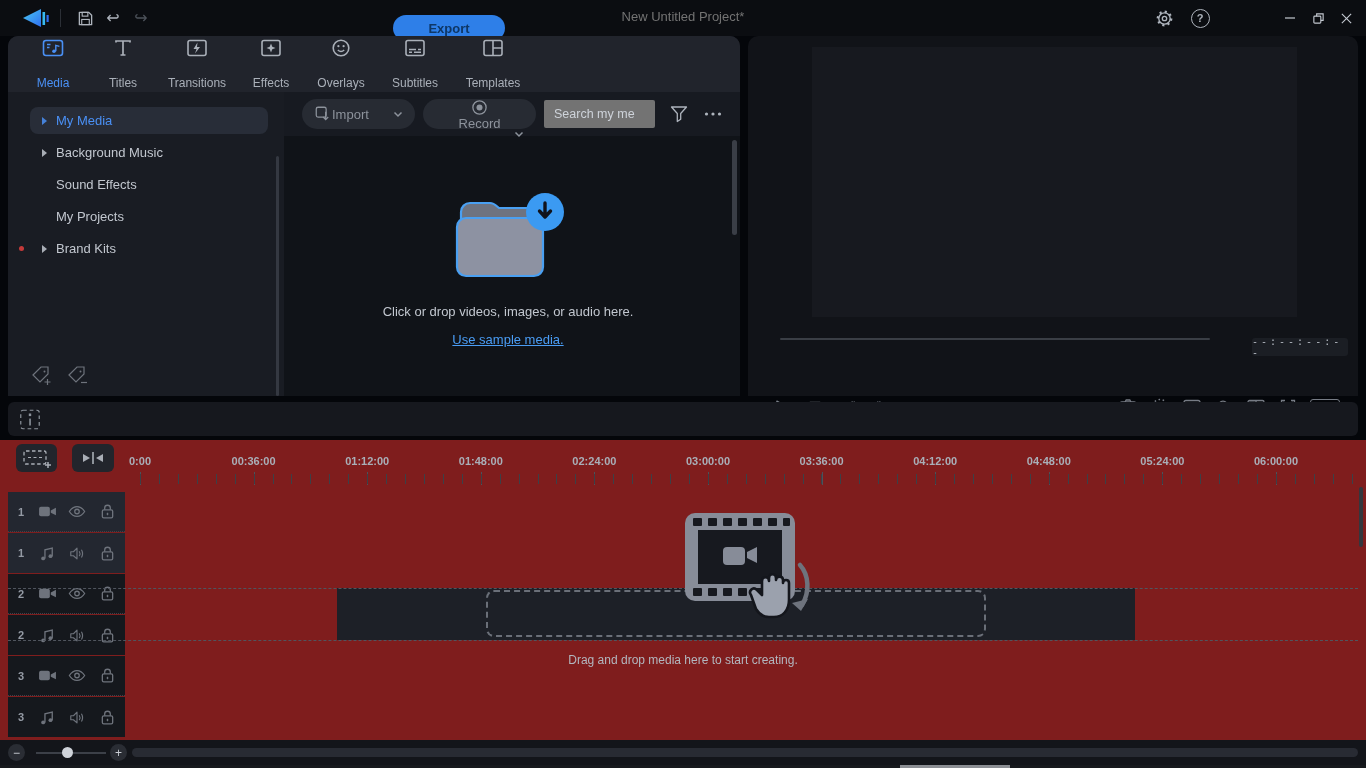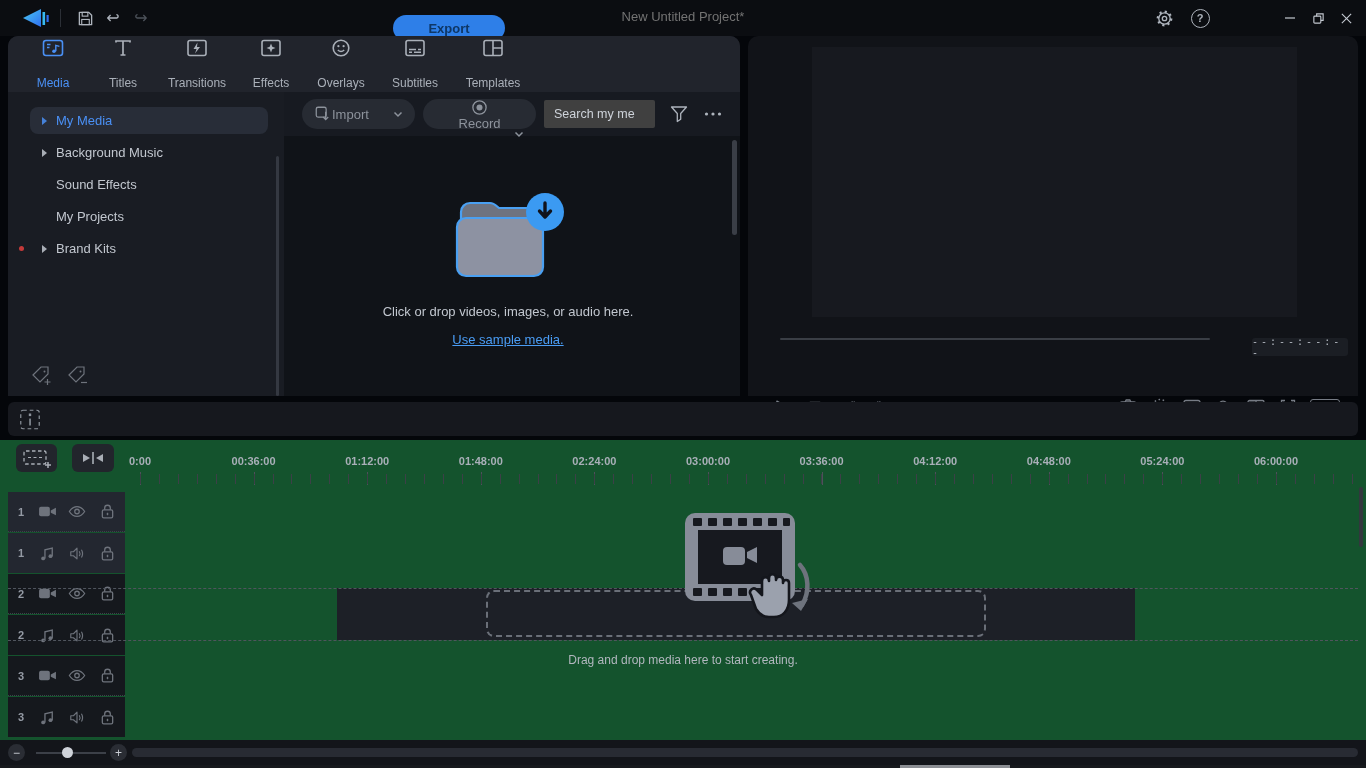--- a/index.html
+++ b/index.html
@@ -45,21 +45,21 @@
   .side-scroll{position:absolute;left:268px;top:64px;width:3px;height:240px;background:#343841;border-radius:2px;}
   .tag-row{position:absolute;left:22px;bottom:10px;display:flex;gap:14px;color:#6e737c;}
 
   .collapse-tab{position:absolute;left:276px;top:204px;width:17px;height:38px;background:#23262e;border-radius:0 7px 7px 0;
       display:flex;align-items:center;justify-content:center;color:#3f87e8;font-weight:bold;font-size:12px;}
 
   .media-content{position:absolute;left:276px;top:56px;right:0;bottom:0;background:#101318;}
   .media-toolbar{position:absolute;left:0;top:0;right:0;height:44px;background:#171a21;display:flex;align-items:center;}
   .pill-btn{height:30px;border-radius:15px;background:#272b33;display:flex;align-items:center;color:#8d939c;padding:0 12px;gap:0;box-sizing:border-box;}
   .pill-btn .lbl{font-size:13px;}
-  .search-box{width:111px;height:28px;background:#404040;border:none;outline:none;color:#ced3da;font-size:12.5px;
+  .search-box{width:111px;height:28px;background:#737373;border:none;outline:none;color:#ced3da;font-size:12.5px;
       font-family:"Liberation Sans",sans-serif;padding:0 10px;border-radius:2px;box-sizing:border-box;}
   .icon-btn{width:24px;height:24px;display:flex;align-items:center;justify-content:center;color:#aeb4bd;}
   .content-scroll{position:absolute;right:3px;top:48px;width:5px;height:95px;background:#3a3e46;border-radius:3px;}
 
   .media-empty{position:absolute;left:0;top:44px;right:8px;bottom:0;display:flex;flex-direction:column;align-items:center;}
   .media-empty .folder{margin-top:54px;}
   .empty-msg{margin-top:22px;color:#c2c7cf;font-size:13px;}
   .sample-link{margin-top:13px;color:#4a9df5;font-size:13px;text-decoration:underline;}
 
   
@@ -70,21 +70,21 @@
       display:flex;align-items:center;justify-content:center;color:#b6bcc4;font-family:"DejaVu Sans Mono",monospace;
       font-size:10px;letter-spacing:3px;}
   .transport{position:absolute;left:22px;top:360px;display:flex;gap:12px;color:#7b818a;}
   .transport .t-btn{width:22px;height:22px;display:flex;align-items:center;justify-content:center;}
   .preview-tools{position:absolute;right:18px;top:361px;display:flex;align-items:center;gap:12px;color:#767b84;}
   .ratio-box{border:1.3px solid #767b84;border-radius:3px;padding:1px 4px;font-size:10.5px;color:#9ba1aa;}
 
   
   .tl-toolbar{position:absolute;left:8px;top:402px;width:1350px;height:34px;background:#16181e;border-radius:6px;display:flex;align-items:center;}
   .tl-toolbar .icon-btn{margin-left:10px;color:#8d939c;}
-  .timeline{position:absolute;left:0;top:440px;width:1366px;bottom:28px;background:#14532d;}
+  .timeline{position:absolute;left:0;top:440px;width:1366px;bottom:28px;background:#7f1d1d;}
   .tl-btn{position:absolute;top:4px;height:28px;border-radius:6px;background:#22252c;display:flex;align-items:center;justify-content:center;color:#a9aeb6;}
   .ruler{position:absolute;left:0;top:0;right:0;height:48px;}
   .ruler-label{position:absolute;top:15px;transform:translateX(-50%);font-size:11px;font-weight:bold;color:#a9afb8;white-space:nowrap;}
   .ticks-minor{position:absolute;left:140px;right:0;top:34px;height:10px;
       background-image:repeating-linear-gradient(to right,#3c4047 0 1px,transparent 1px 18.93px);}
   .ticks-major{position:absolute;left:140px;right:0;top:32px;height:13px;
       background-image:repeating-linear-gradient(to right,#4d525a 0 1px,transparent 1px 113.6px);}
   .track-row{position:absolute;left:8px;width:117px;height:40px;background:#15181d;display:flex;align-items:center;box-sizing:border-box;}
   .track-row.active{background:#232730;}
   .track-row.video{border-bottom:1px dotted #3d414a;}

